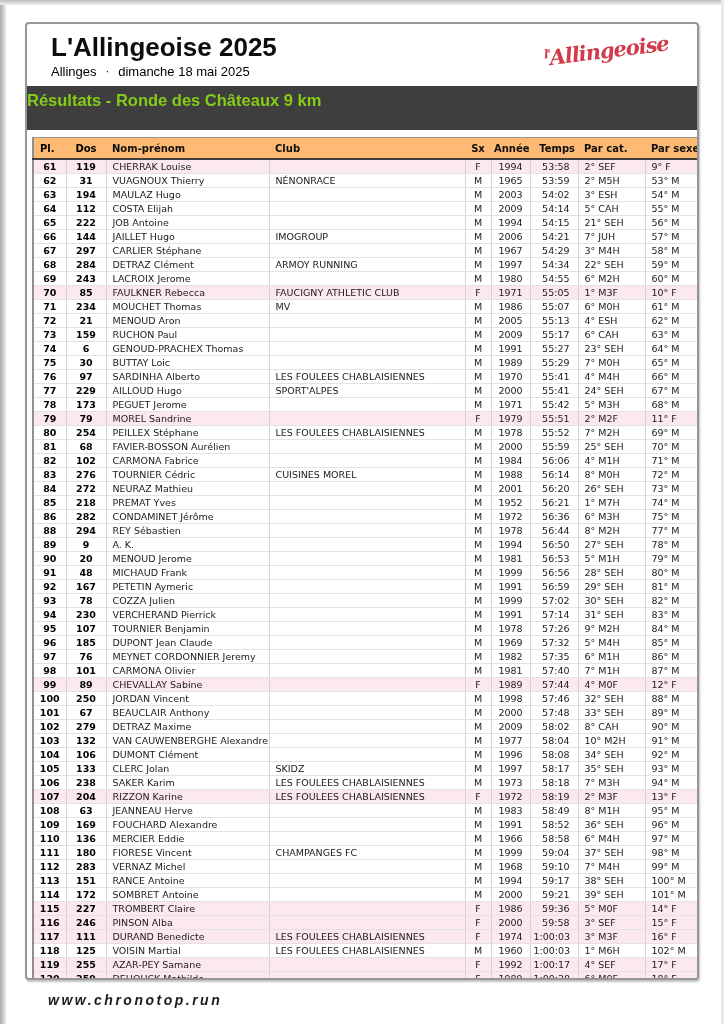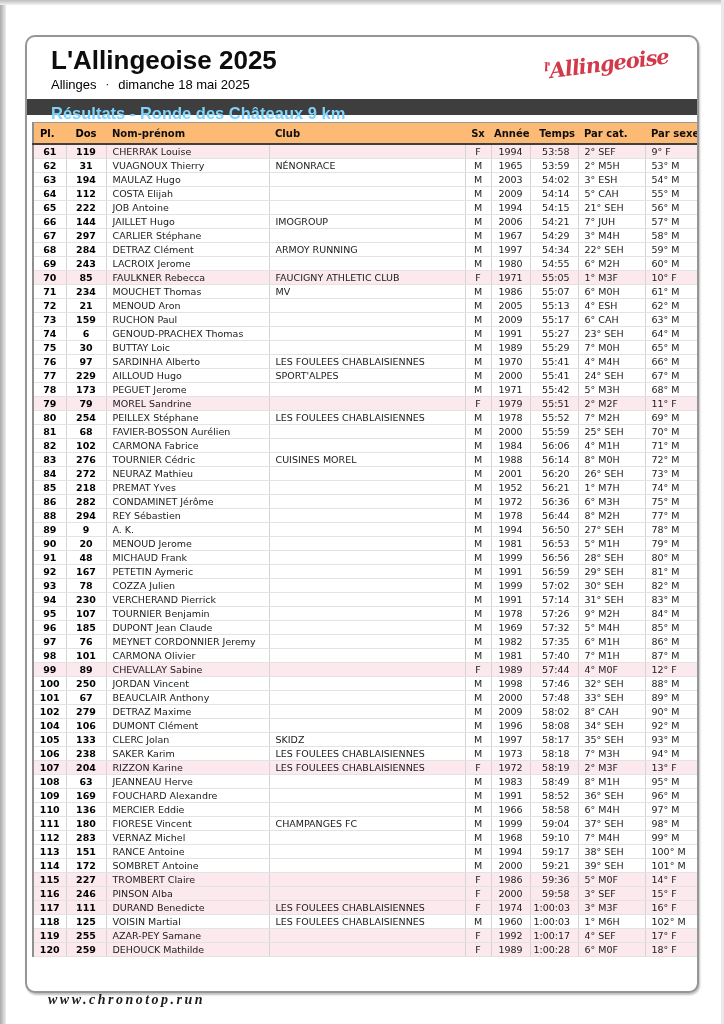--- a/index.html
+++ b/index.html
@@ -10,22 +10,22 @@
     -webkit-font-smoothing:antialiased;
   }
   
   .edge-left{position:absolute;left:0;top:0;width:6px;height:100%;
     background:linear-gradient(to right,#a9a9a9,#ededed);}
   .edge-top{position:absolute;left:0;top:0;width:100%;height:5px;
     background:linear-gradient(to bottom,#bdbdbd,#f2f2f2);}
   .edge-right{position:absolute;right:0;top:0;width:3px;height:100%;background:#e9e9e9;}
 
   .card{
-    position:absolute;left:25px;top:35px;width:674px;height:958px;
-    background:#fff;border:2px solid #969696;border-radius:10px;
+    position:absolute;left:25px;top:22px;width:674px;height:958px;
+    background:#fff;border:2px solid #969696;border-radius:4px;
     box-shadow:1px 2px 2px rgba(0,0,0,.25);
     box-sizing:border-box;overflow:hidden;
   }
   .card-head{position:relative;padding:8px 24px 0 24px;}
   .title{
     font-size:26px;font-weight:bold;color:#0d0d0d;letter-spacing:0px;
     font-family:"Liberation Sans","DejaVu Sans",sans-serif;line-height:30px;
   }
   .subtitle{margin-top:2px;font-size:13px;font-weight:normal;color:#000000;
     font-family:"Liberation Sans","DejaVu Sans",sans-serif;}
@@ -34,22 +34,22 @@
   .logo{
     position:absolute;top:14px;right:28px;
     transform:rotate(-7deg);
     font-family:"DejaVu Serif","Liberation Serif",serif;
     font-style:italic;font-weight:bold;font-size:21px;color:#d23a4b;
     letter-spacing:-1px;white-space:nowrap;
   }
   .logo .lil{font-size:12px;vertical-align:7px;margin-right:-1px;}
 
   .section-bar{
-    margin-top:7px;background:#3e3e3e;color:#7dd3fc;
-    height:16px;line-height:28px;padding-left:24px;
+    margin-top:7px;background:#3e3e3e;color:#84cc16;
+    height:44px;line-height:28px;
     font-size:16.5px;font-weight:bold;
     font-family:"Liberation Sans","DejaVu Sans",sans-serif;
   }
 
   .table-wrap{margin:7px 5px 0 5px;}
   table{
     border-collapse:collapse;table-layout:fixed;width:664px;
     font-size:9.5px;color:#1a1a1a;
   }
   table{border:1px solid #9a9a9a;border-left:2px solid #8f8f8f;}
@@ -74,21 +74,21 @@
   .col-temps{text-align:right;padding-right:8px;}
   .col-parcat{text-align:left;padding-left:6px;}
   .col-parsexe{text-align:left;padding-left:6px;}
   th.col-pl,th.col-name,th.col-club{text-align:left;padding-left:6px;}
   th.col-temps{text-align:right;padding-right:3px;}
 
   .footer{
     position:absolute;left:48px;top:992px;
     font-size:14px;font-weight:bold;font-style:italic;
     letter-spacing:2.5px;color:#1c1c1c;
-    font-family:Liberation Serif, serif;
+    font-family:Liberation Sans, sans-serif;
   }
 </style>
 </head>
 <body>
 
 <div class="edge-left"></div>
 <div class="edge-top"></div>
 <div class="edge-right"></div>
 
 <div class="card">
@@ -578,20 +578,31 @@
             <td class="col-dos">279</td>
             <td class="col-name">DETRAZ Maxime</td>
             <td class="col-club"></td>
             <td class="col-sx">M</td>
             <td class="col-annee">2009</td>
             <td class="col-temps">58:02</td>
             <td class="col-parcat">8° CAH</td>
             <td class="col-parsexe">90° M</td>
           </tr>
           <tr>
+            <td class="col-pl">103</td>
+            <td class="col-dos">132</td>
+            <td class="col-name">VAN CAUWENBERGHE Alexandre</td>
+            <td class="col-club"></td>
+            <td class="col-sx">M</td>
+            <td class="col-annee">1977</td>
+            <td class="col-temps">58:04</td>
+            <td class="col-parcat">10° M2H</td>
+            <td class="col-parsexe">91° M</td>
+          </tr>
+          <tr>
             <td class="col-pl">104</td>
             <td class="col-dos">106</td>
             <td class="col-name">DUMONT Clément</td>
             <td class="col-club"></td>
             <td class="col-sx">M</td>
             <td class="col-annee">1996</td>
             <td class="col-temps">58:08</td>
             <td class="col-parcat">34° SEH</td>
             <td class="col-parsexe">92° M</td>
           </tr>

